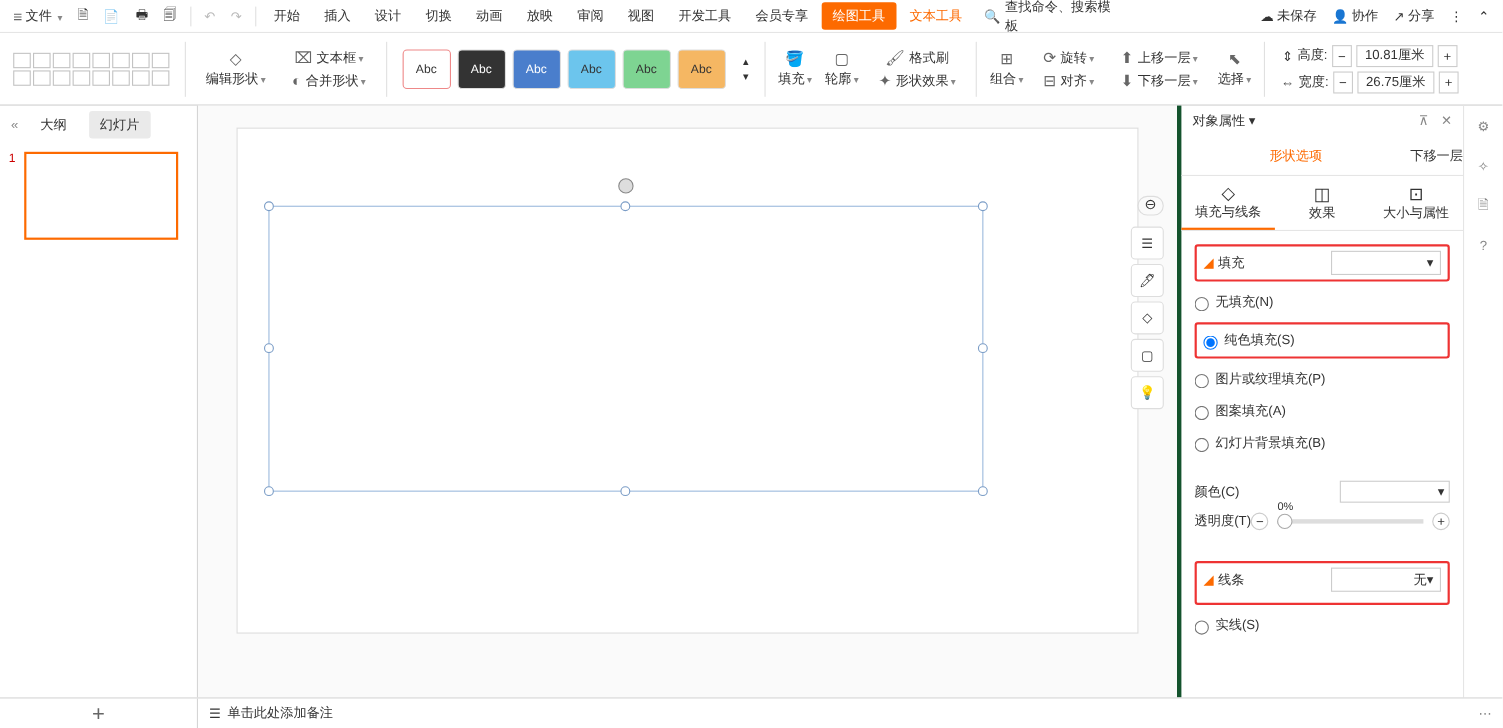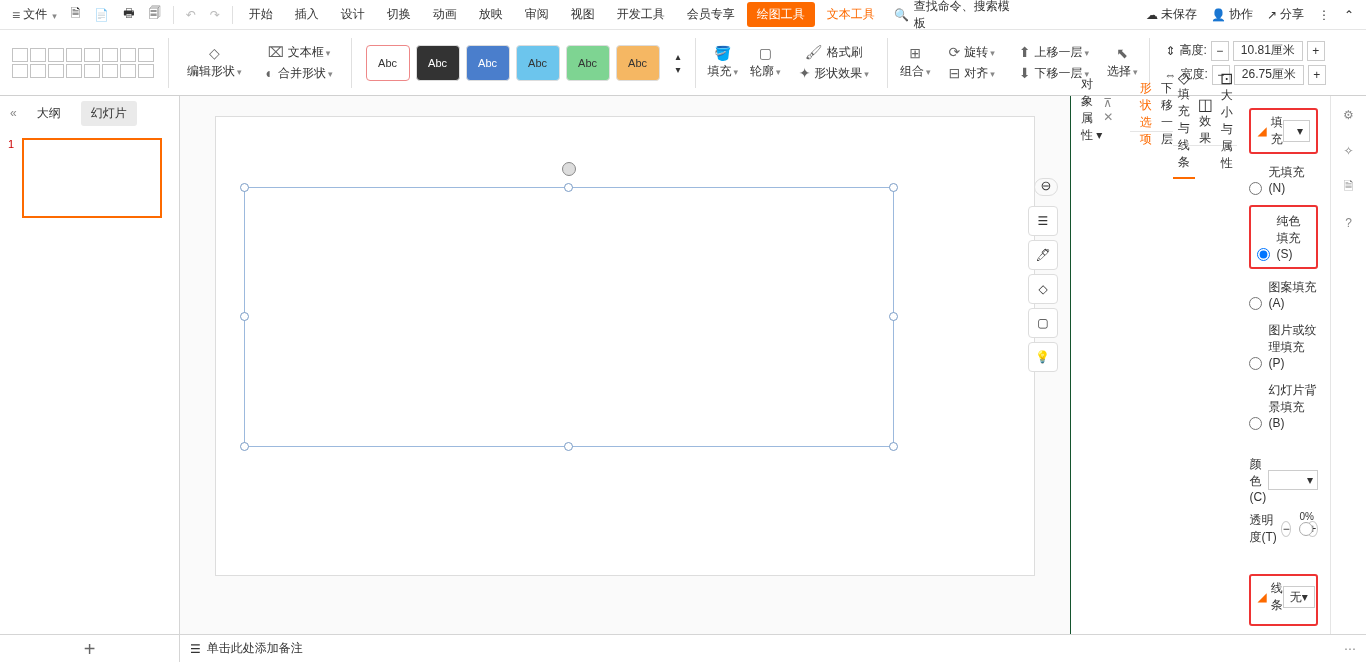--- a/index.html
+++ b/index.html
@@ -43,21 +43,21 @@
 .slide{width:820px;height:460px;background:#fff;border:1px solid #ddd;margin-top:20px;position:relative}
 .shape-sel{position:absolute;left:28px;top:70px;width:650px;height:260px;border:1px solid #9cb9dd}
 .handle{position:absolute;width:9px;height:9px;background:#fff;border:1px solid #7a9cc6;border-radius:50%}
 .h-tl{left:-5px;top:-5px}.h-tr{right:-5px;top:-5px}.h-bl{left:-5px;bottom:-5px}.h-br{right:-5px;bottom:-5px}
 .h-tm{left:50%;top:-5px;margin-left:-5px}.h-bm{left:50%;bottom:-5px;margin-left:-5px}
 .h-ml{left:-5px;top:50%;margin-top:-5px}.h-mr{right:-5px;top:50%;margin-top:-5px}
 .rot{position:absolute;left:50%;top:-26px;margin-left:-7px;width:14px;height:14px;border:1px solid #888;border-radius:50%;background:#ddd}
 .float-tools{position:absolute;right:12px;top:80px;display:flex;flex-direction:column;gap:4px}
 .float-tools .ft{width:30px;height:30px;border:1px solid #ddd;border-radius:4px;background:#fff;display:flex;align-items:center;justify-content:center;cursor:pointer}
 .collapse-btn{position:absolute;right:12px;top:82px;width:24px;height:18px;border:1px solid #ddd;border-radius:10px;text-align:center;line-height:14px;font-size:13px;cursor:pointer}
-.panel{width:260px;border-left:1px solid #14532d;display:flex;flex-direction:row}
+.panel{width:260px;border-left:4px solid #14532d;display:flex;flex-direction:column}
 .panel-header{height:28px;display:flex;align-items:center;padding:0 10px;justify-content:space-between}
 .panel-tabs{height:36px;display:flex;align-items:center;border-bottom:1px solid #e5e5e5}
 .panel-tabs .pt{flex:1;text-align:right;padding:8px 0;cursor:pointer}
 .panel-tabs .pt.active{color:#fd6a00}
 .panel-sub{height:50px;display:flex;align-items:center;border-bottom:1px solid #e5e5e5}
 .panel-sub .ps{flex:1;text-align:center;cursor:pointer;padding:6px 0}
 .panel-sub .ps.active{color:#fd6a00;border-bottom:2px solid #fd6a00}
 .panel-sub .ps .icn{display:block;height:18px;font-size:16px}
 .panel-body{padding:12px;display:flex;flex-direction:column;gap:8px;overflow:auto}
 .section-title{color:#fd6a00;font-size:12px;display:flex;align-items:center;gap:4px}
@@ -316,25 +316,25 @@
           <span>无填充(N)</span>
         </div>
       <div class="red-box">
           <div class="radio-row">
             <input type="radio" name="fill" checked="" style="">
             <span>纯色填充(S)</span>
           </div>
         </div>
       <div class="radio-row">
           <input type="radio" name="fill" style="">
+          <span>图片或纹理填充(P)</span>
+        </div>
+      <div class="radio-row">
+          <input type="radio" name="fill" style="">
           <span>图案填充(A)</span>
-        </div>
-      <div class="radio-row">
-          <input type="radio" name="fill" style="">
-          <span>图片或纹理填充(P)</span>
         </div>
       <div class="radio-row">
           <input type="radio" name="fill" style="">
           <span>幻灯片背景填充(B)</span>
         </div>
 
       <div class="prop-row" style="margin-top:16px">
         <span>颜色(C)</span>
         <div class="color-box" style="display:flex;justify-content:flex-end;align-items:center;padding:0 4px">▾</div>
       </div>

